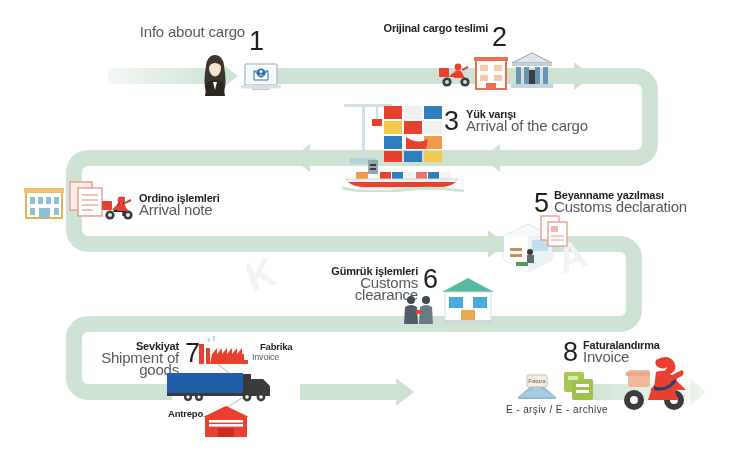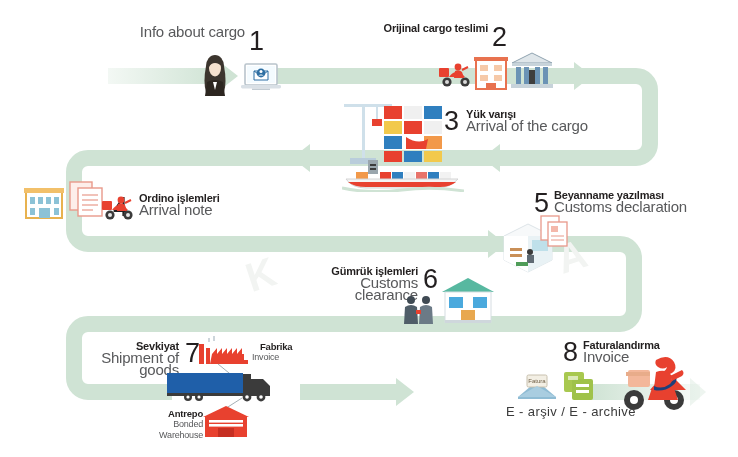--- a/index.html
+++ b/index.html
@@ -8,21 +8,21 @@
   #flow{position:absolute;left:0;top:0;width:738px;height:457px;}
   .node{position:absolute;}
   .tr{font-weight:bold;color:#221f1f;font-size:11px;letter-spacing:-.2px;line-height:12px;}
   .en{color:#58595b;font-size:15px;letter-spacing:-.2px;line-height:12px;}
   .num{font-weight:300;color:#231f20;font-size:27px;line-height:27px;font-family:"Liberation Sans",sans-serif;}
   .ra{text-align:right;}
   .la{text-align:left;}
   .stack{display:flex;flex-direction:column;}
   .smalltr{font-weight:bold;color:#221f1f;font-size:9.5px;line-height:11px;letter-spacing:-.2px;padding-left:8px;}
   .smallen{color:#58595b;font-size:9px;line-height:11px;letter-spacing:-.2px;}
-  .earch{color:#3b3b3b;font-size:13px;letter-spacing:.4px;}
+  .earch{color:#3b3b3b;font-size:10px;letter-spacing:.4px;}
   .ico{position:absolute;}
   .wm{position:absolute;color:#f2f4f2;font-size:58px;font-weight:bold;transform:rotate(-18deg);user-select:none;}
 </style>
 </head>
 <body>
 
 <div id="page">
 
   <svg id="flow" viewBox="0 0 738 457">
     <defs>
@@ -313,21 +313,20 @@
   <svg class="ico" style="left:202px;top:405px;" width="48" height="34" viewBox="0 0 48 34">
     <polygon points="24,1 47,12 1,12" fill="#e8412f"></polygon>
     <rect x="3" y="12" width="42" height="20" fill="#e8412f"></rect>
     <rect x="7" y="15" width="34" height="2.6" fill="#ffffff"></rect>
     <rect x="7" y="19" width="34" height="2.6" fill="#ffffff"></rect>
     <rect x="16" y="23" width="16" height="9" fill="#c62f22"></rect>
   </svg>
 
   <div class="node stack" style="left:135px;top:408px;width:68px;text-align:right;">
     <div class="smalltr">Antrepo</div>
-    <div class="smallen">Bonded Warehouse</div>
   </div>
 
   <div class="node num" style="left:563px;top:339px;">8</div>
   <div class="node" style="left:583px;top:339px;">
     <div class="tr la" style="position:static;">Faturalandırma</div>
     <div class="en la" style="position:static;">Invoice</div>
   </div>
 
   <svg class="ico" style="left:516px;top:371px;" width="42" height="30" viewBox="0 0 42 30">
     <path d="M2 26 l19 -16 l19 16 z" fill="#8fbcd4"></path>

